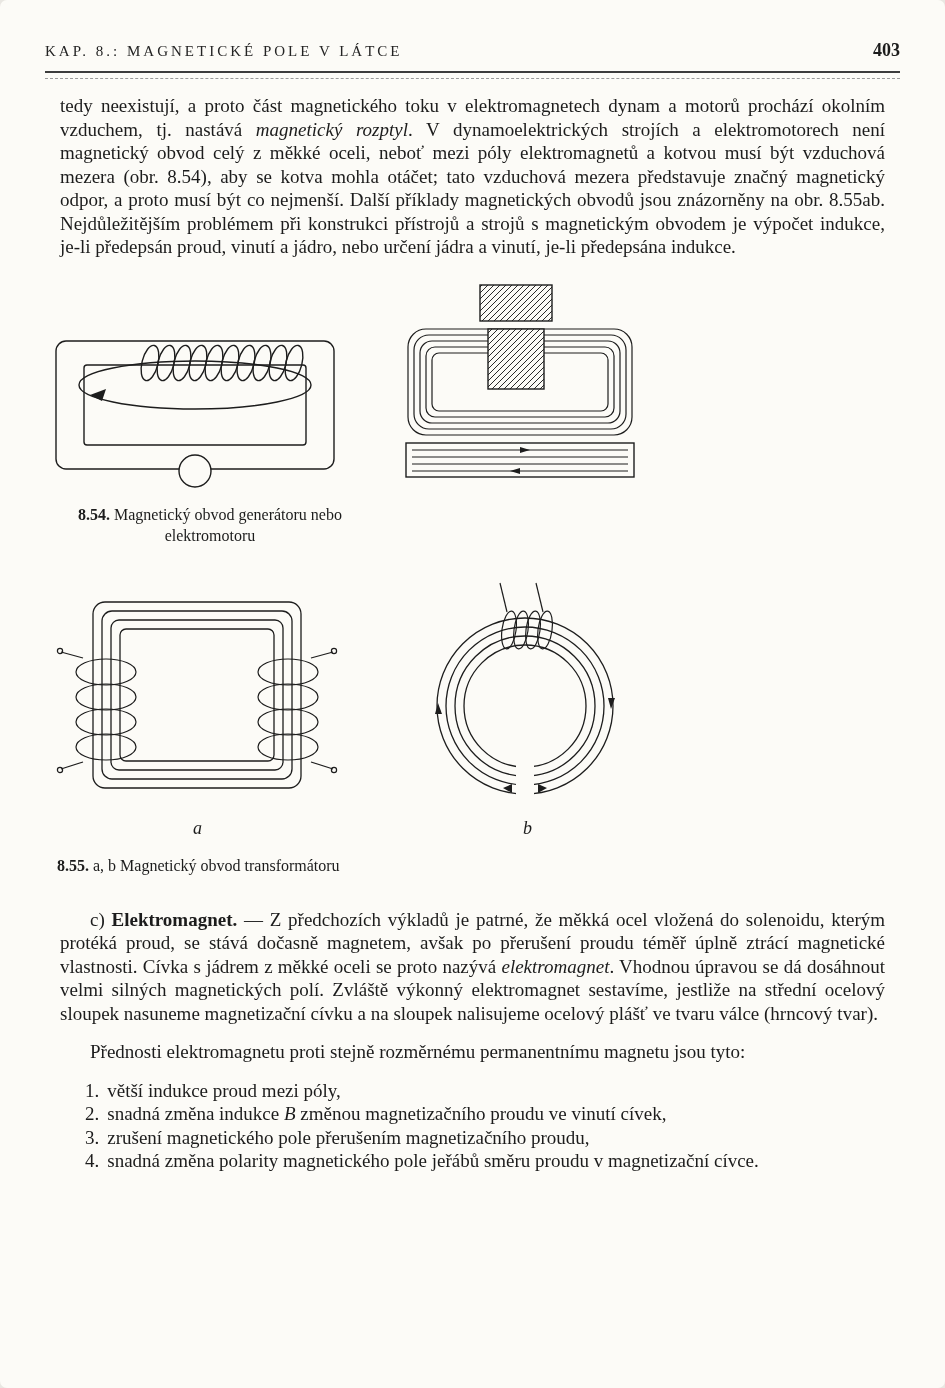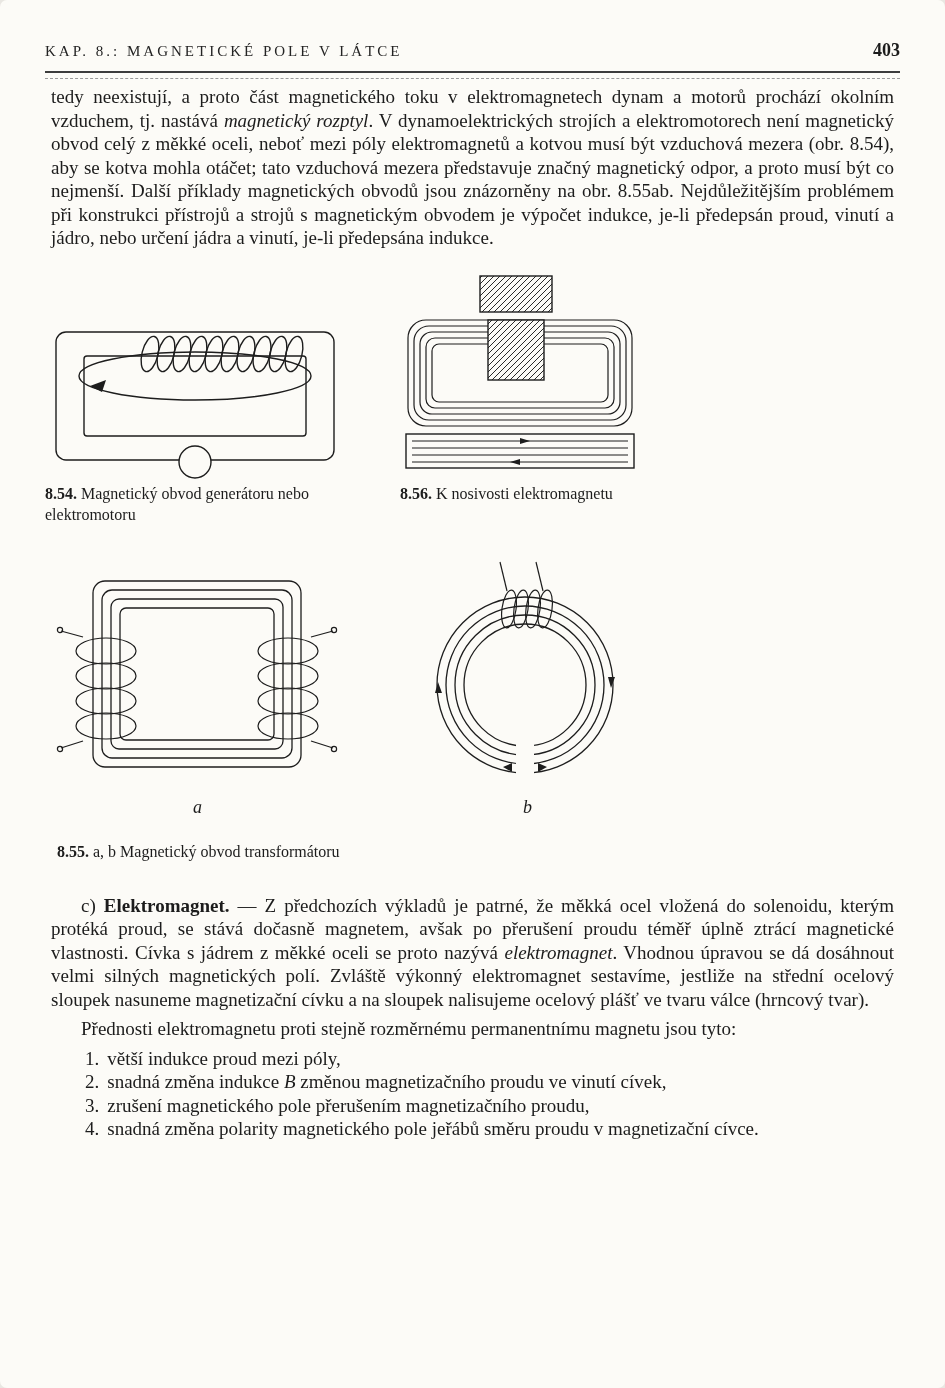--- a/index.html
+++ b/index.html
@@ -20,42 +20,42 @@
   .content { padding: 40px 45px 0 45px; }
 
   .running-head { display: flex; justify-content: space-between; align-items: baseline; }
   .chapter { font-size: 15px; letter-spacing: 3px; color: #242424; }
   .pageno  { font-size: 18px; font-weight: bold; }
   .rule-solid  { border-top: 2px solid #3c3c3c; margin-top: 10px; }
   .rule-dashed { border-top: 1px dashed #9a9a9a; margin-top: 5px; }
 
   p.body {
     font-size: 19px; line-height: 23.5px;
-    text-align: justify; margin: 6px;
+    text-align: justify; margin: 15px;
   }
   .para1 { margin-top: 20px; }
   .indent { text-indent: 30px; }
 
   
   .figs1 { position: relative; height: 205px; margin-top: 24px; }
   .fig854 { position: absolute; left: 5px;  top: 38px; }
   .fig856 { position: absolute; left: 355px; top: 0; }
 
-  .captions1 { position: relative; height: 50px; margin-top: 4px; }
+  .captions1 { position: relative; height: 50px; margin-top: 16px; text-align: center; }
   .caption { font-size: 16px; line-height: 21px; margin: 0; }
   .cap854 { position: absolute; left: 0;    top: 0; width: 330px; }
   .cap856 { position: absolute; left: 355px; top: 0; width: 360px; }
 
   .figs2 { position: relative; height: 272px; margin-top: 24px; }
   .fig855a { position: absolute; left: 10px;  top: 2px; }
   .fig855b { position: absolute; left: 370px; top: 0; }
   .sublabel { position: absolute; top: 240px; font-style: italic; font-size: 18px; }
   .label-a { left: 148px; }
   .label-b { left: 478px; }
-  .cap855 { margin-top: 12px; padding-left: 12px; }
+  .cap855 { margin-top: 5px; padding-left: 12px; }
 
   .textblock { margin-top: 32px; }
   p.list-item {
     font-size: 19px; line-height: 23.5px;
     text-align: justify; margin: 0;
     text-indent: 40px;
   }
   .li-num { margin-right: 8px; }
 </style>
 </head>
@@ -119,21 +119,20 @@
           <line x1="12" y1="181" x2="228" y2="181"></line>
           <line x1="12" y1="188" x2="228" y2="188"></line>
         </g>
         <polygon points="120,164 130,167 120,170" fill="#1d1d1d"></polygon>
         <polygon points="120,185 110,188 120,191" fill="#1d1d1d"></polygon>
       </svg>
     </div>
 
     <div class="captions1">
       <p class="caption cap854"><b>8.54.</b><span> Magnetický obvod generátoru nebo elektromotoru</span></p>
-      <p class="caption cap856"><b>8.56.</b><span> K nosivosti elektromagnetu</span></p>
     </div>
 
     <div class="figs2">
       <svg class="fig855a" width="285" height="235" viewBox="0 0 285 235">
         <g fill="none" stroke="#1d1d1d" stroke-width="1.3">
           <rect x="38" y="22" width="208" height="186" rx="12"></rect>
           <rect x="47" y="31" width="190" height="168" rx="10"></rect>
           <rect x="56" y="40" width="172" height="150" rx="8"></rect>
           <rect x="65" y="49" width="154" height="132" rx="6"></rect>
         </g>

